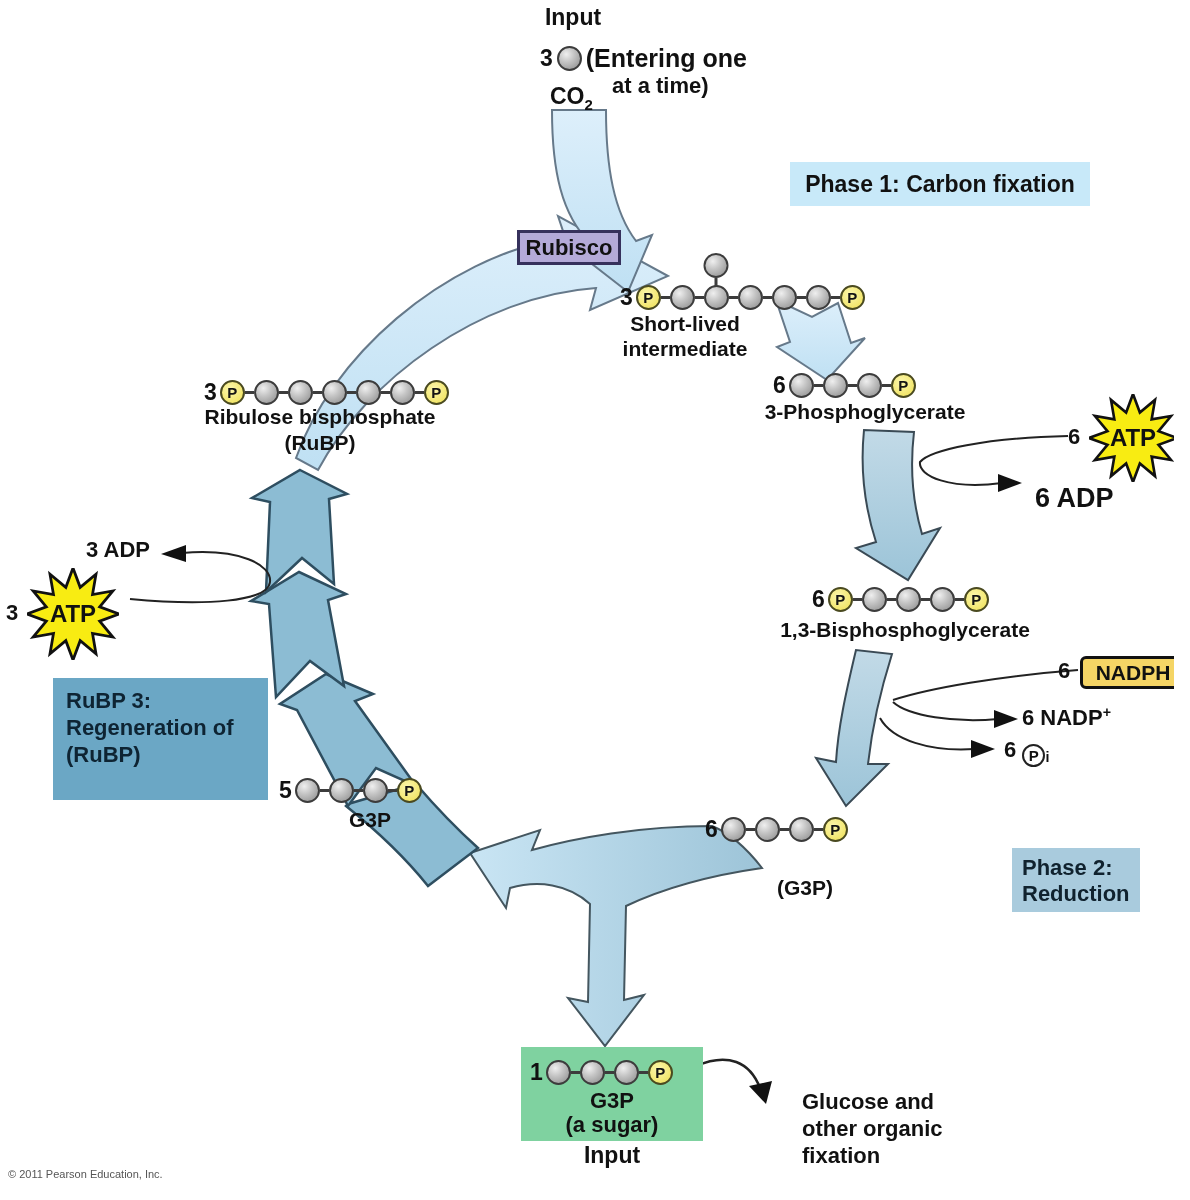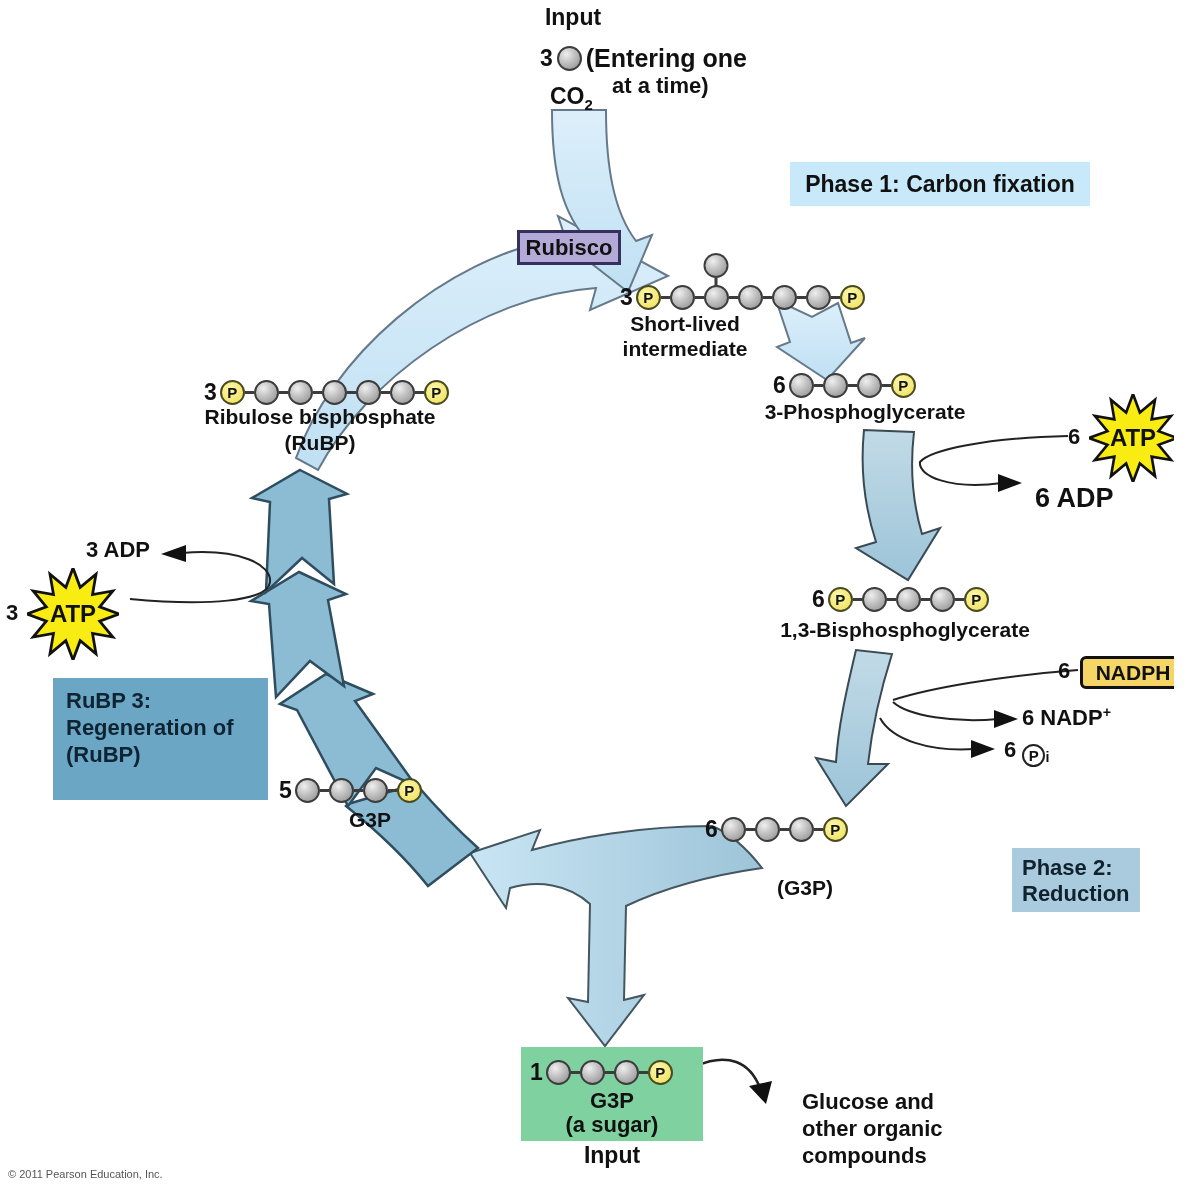--- a/index.html
+++ b/index.html
@@ -311,17 +311,17 @@
       </span>
       <span class="bond"></span>
       <span class="pnode">P</span>
     </div>
   <div class="lbl ctr" style="left:541px;top:1088px;width:142px;font-size:22px;">G3P</div>
   <div class="lbl ctr" style="left:541px;top:1112px;width:142px;font-size:22px;">(a sugar)</div>
   <div class="lbl ctr" style="left:541px;top:1142px;width:142px;font-size:23px;">Input</div>
   <div class="lbl" style="left:762px;top:1088px;font-size:22px;line-height:27px;margin-left:40px;">
     <div>Glucose and</div>
     <div>other organic</div>
-    <div>compounds</div>
+    <div>fixation</div>
   </div>
 
   <div class="copyright" style="left:8px;top:1168px;">© 2011 Pearson Education, Inc.</div>
 </div>
 
 </body></html>

